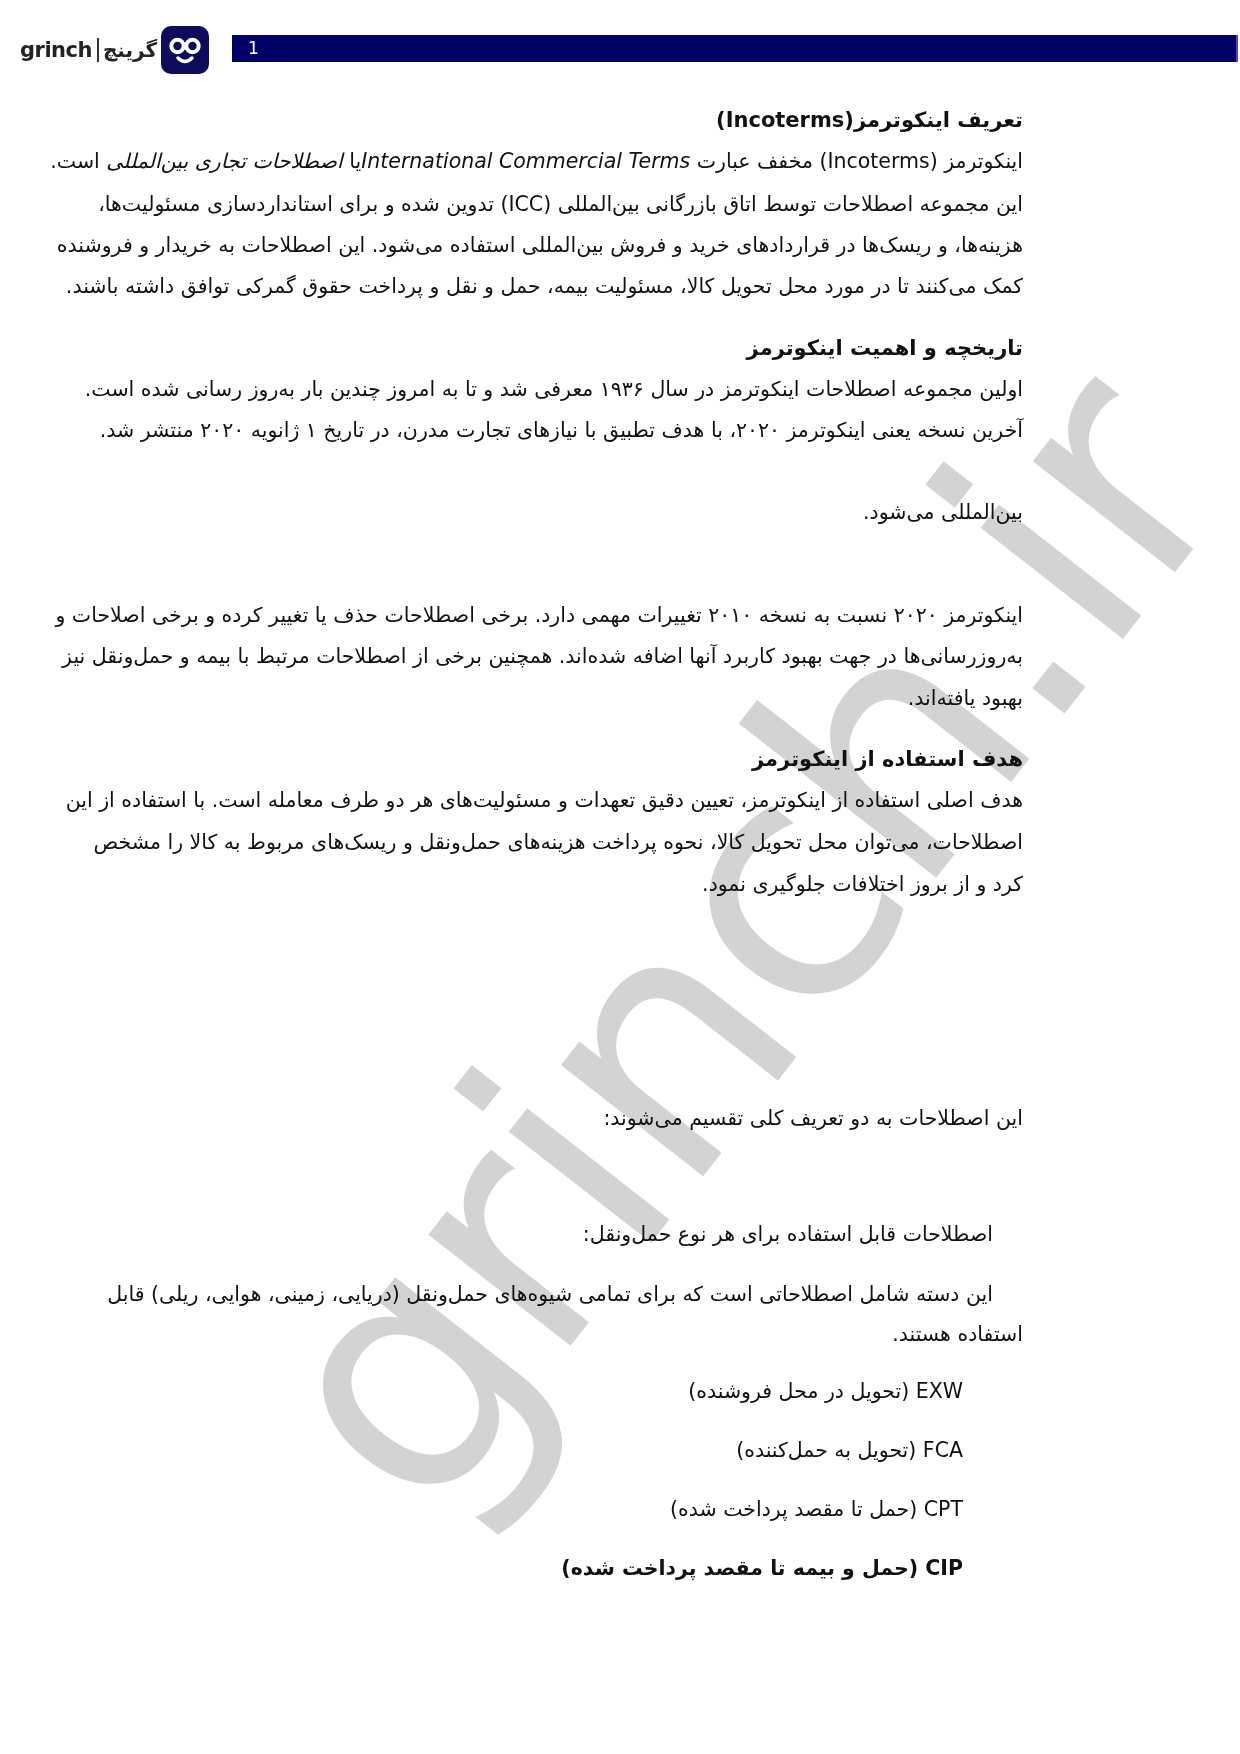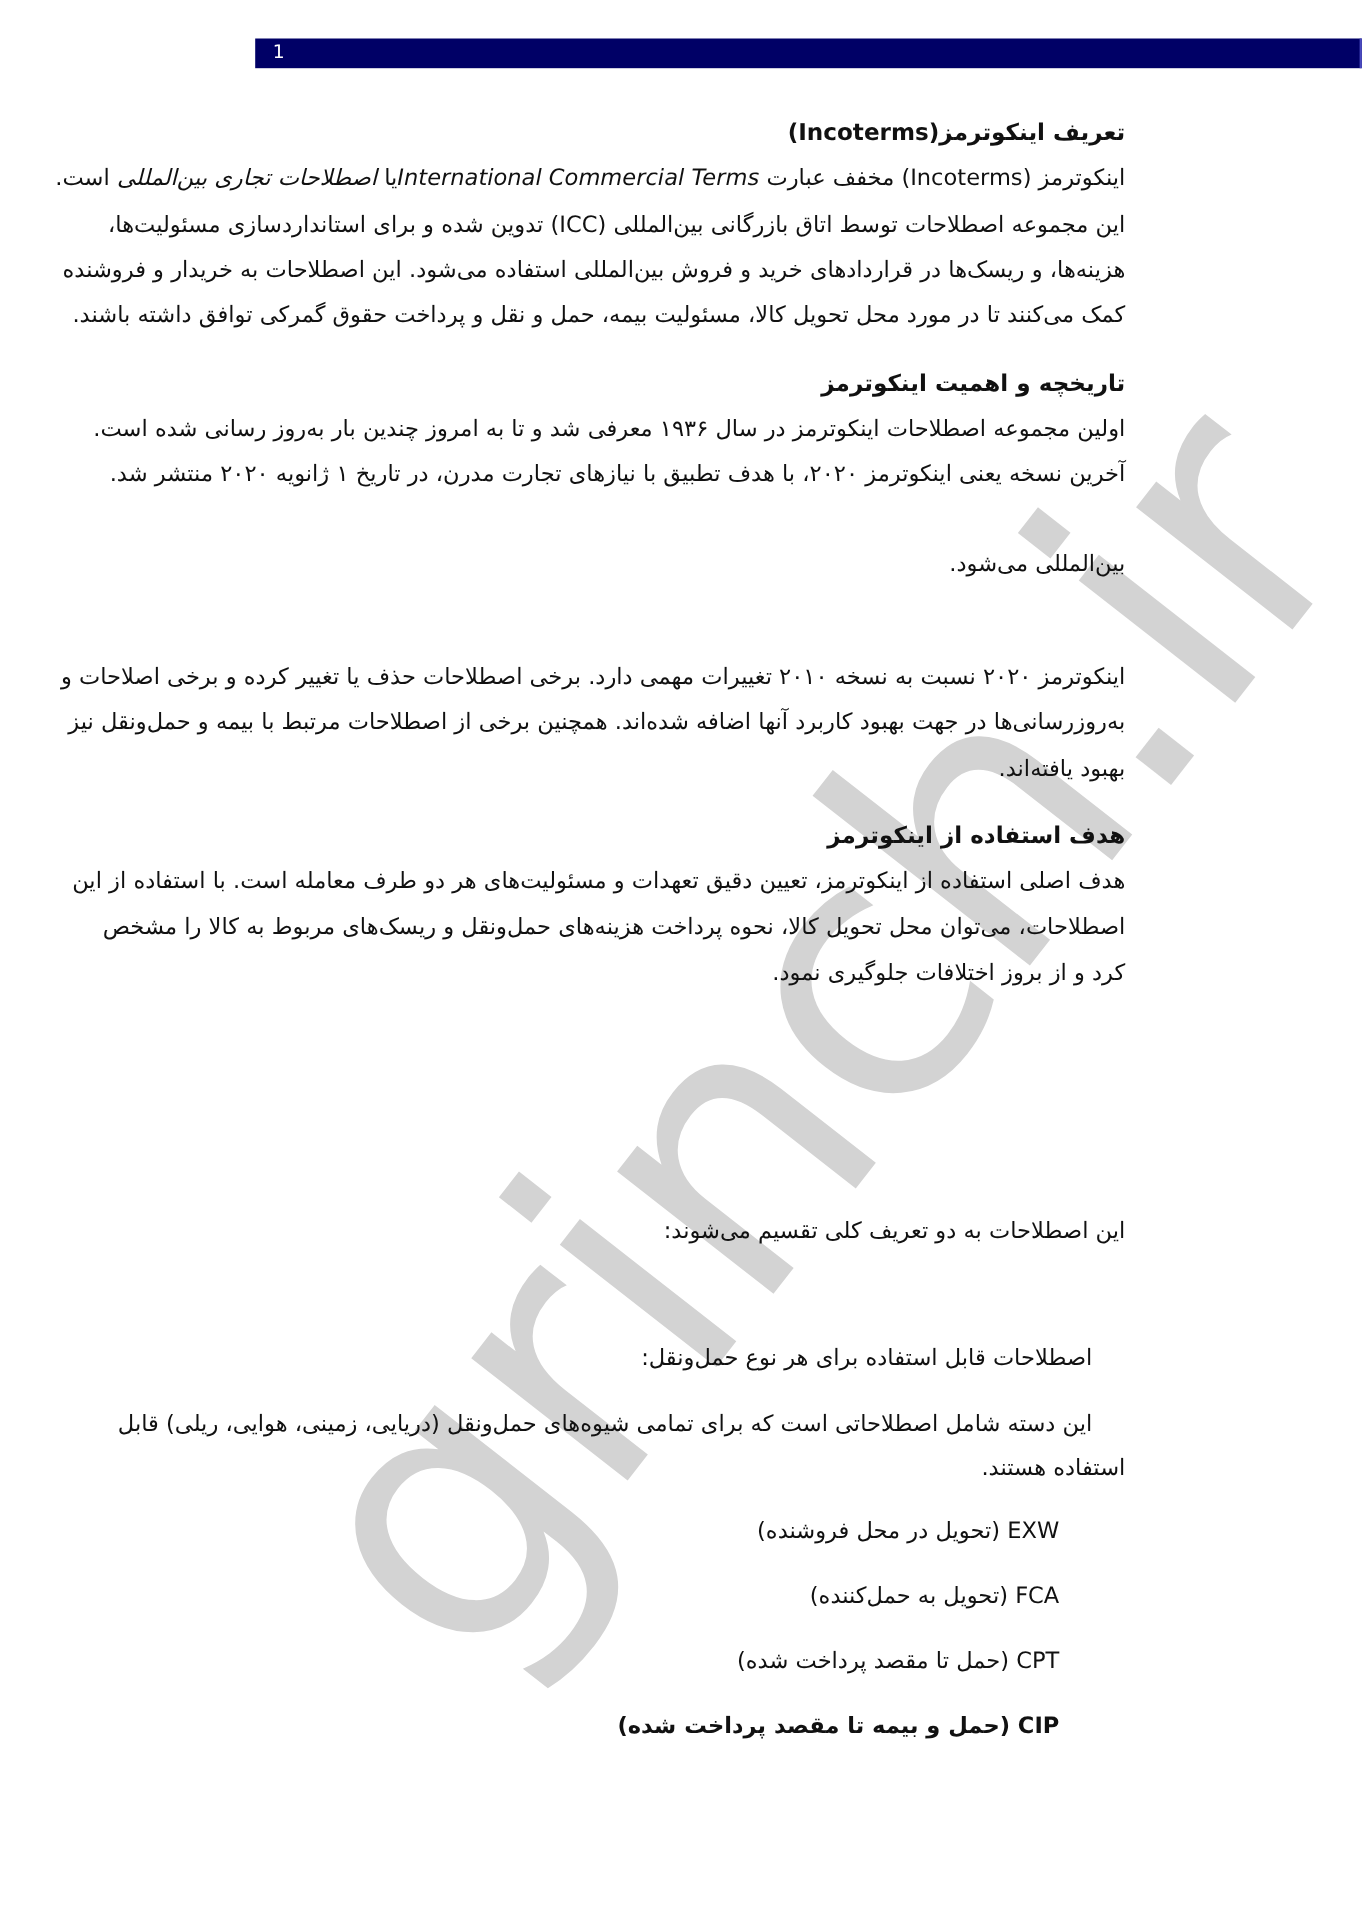--- a/index.html
+++ b/index.html
@@ -132,20 +132,32 @@
     }
     .term .code {
       direction: ltr;
       unicode-bidi: embed;
     }
   </style>
 </head>
 <body>
 
 <div class="header">
+  <div class="brand">
+    <span class="brand-latin">grinch</span>
+    <span class="brand-sep"></span>
+    <span class="brand-persian">گرینچ</span>
+    <span class="brand-go">
+      <svg width="40" height="40" viewBox="0 0 40 40">
+        <circle cx="12.5" cy="16" r="6.2" fill="none" stroke="#ffffff" stroke-width="4"></circle>
+        <circle cx="27.5" cy="16" r="6.2" fill="none" stroke="#ffffff" stroke-width="4"></circle>
+        <path d="M13 28 Q20 35 27 28" fill="none" stroke="#ffffff" stroke-width="3.5" stroke-linecap="round"></path>
+      </svg>
+    </span>
+  </div>
   <div class="page-bar">
     <span class="page-number">1</span>
   </div>
 </div>
 
 <div class="watermark">grinch.ir</div>
 
 <div class="content">
 
   <div class="line heading" style="top:106px;">تعریف اینکوترمز(Incoterms)</div>

